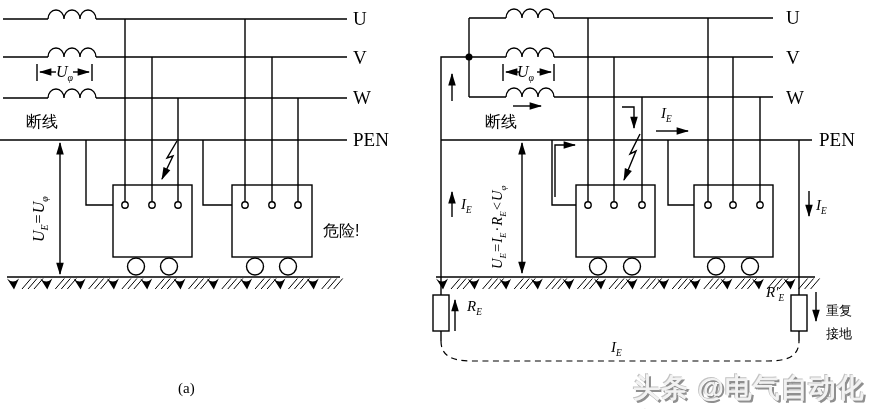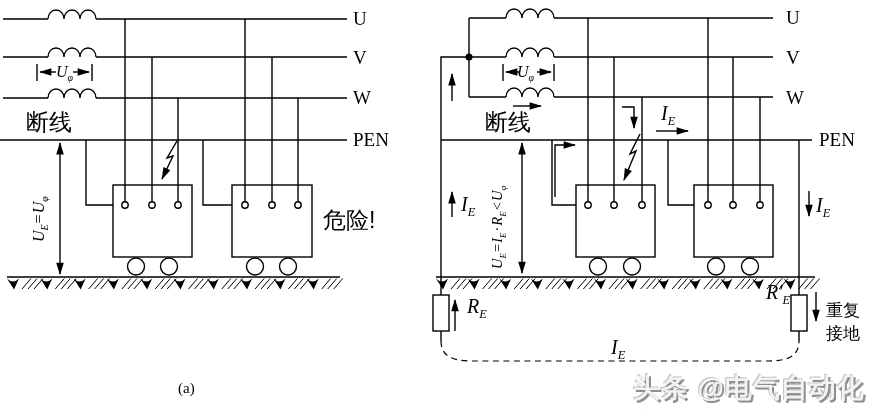--- a/index.html
+++ b/index.html
@@ -1,32 +1,32 @@
 <!DOCTYPE html>
 <html><head>
 <meta charset="utf-8">
 <style>
   html,body{margin:0;padding:0;background:#ffffff;}
   .stage{position:relative;width:872px;height:409px;background:#ffffff;overflow:hidden;
          font-family:"Liberation Serif","DejaVu Serif",serif;color:#000;}
   .stage svg{position:absolute;left:0;top:0;}
   .lbl{position:absolute;white-space:nowrap;line-height:22px;font-size:19px;}
-  .cjk{font-family:"Liberation Sans","DejaVu Sans",sans-serif;font-size:23px;line-height:20px;}
+  .cjk{font-family:"Liberation Sans","DejaVu Sans",sans-serif;font-size:16px;line-height:20px;}
   .var{font-style:italic;}
   .var sub{font-size:0.62em;font-style:italic;}
   .op{font-style:normal;padding:0 1px;}
-  .small{font-size:20px;line-height:16px;}
+  .small{font-size:15px;line-height:16px;}
   .rot{position:absolute;transform-origin:0 0;transform:rotate(-90deg);white-space:nowrap;}
   .f-a{font-size:16px;}
   .f-b{font-size:14.5px;}
   .caption{position:absolute;font-size:15px;}
   .watermark{position:absolute;font-family:"Liberation Sans","DejaVu Sans",sans-serif;
              font-size:27px;font-weight:bold;letter-spacing:1px;color:#f2f2f2;
              text-shadow:2px 2px 0 #8f8f8f,-1px -1px 0 #c2c2c2;}
-  .repeat2{font-size:17px;line-height:23px;}
+  .repeat2{font-size:13px;line-height:23px;}
 </style>
 </head>
 <body>
 
 <div class="stage">
 
 <svg width="872" height="409" viewBox="0 0 872 409">
   <defs>
     <marker id="ah" viewBox="0 0 12 8" refX="11" refY="4" markerWidth="13" markerHeight="9" markerUnits="userSpaceOnUse" orient="auto-start-reverse">
       <path d="M0.5,0.5 L12,4 L0.5,7.5 Z" fill="#000"></path>
@@ -190,21 +190,21 @@
   <div class="lbl var" style="left:56px;top:61px;font-size:16px">
     <span>U</span><sub>φ</sub>
   </div>
 
   <div class="lbl cjk" style="left:26px;top:112px">断线</div>
 
   <div class="rot f-a" style="left:30px;top:242px">
     <span class="var"><span>U</span><sub>E</sub></span><span class="op">=</span><span class="var"><span>U</span><sub>φ</sub></span>
   </div>
 
-  <div class="lbl cjk" style="left:323px;top:210px">危险!</div>
+  <div class="lbl cjk" style="left:323px;top:221px">危险!</div>
 
   <div class="caption" style="left:178px;top:380px">(a)</div>
 
   <div class="lbl" style="left:786px;top:7px">U</div>
   <div class="lbl" style="left:786px;top:47px">V</div>
   <div class="lbl" style="left:786px;top:87px">W</div>
   <div class="lbl" style="left:819px;top:129px">PEN</div>
 
   <div class="lbl var" style="left:517px;top:61px;font-size:16px">
     <span>U</span><sub>φ</sub>

